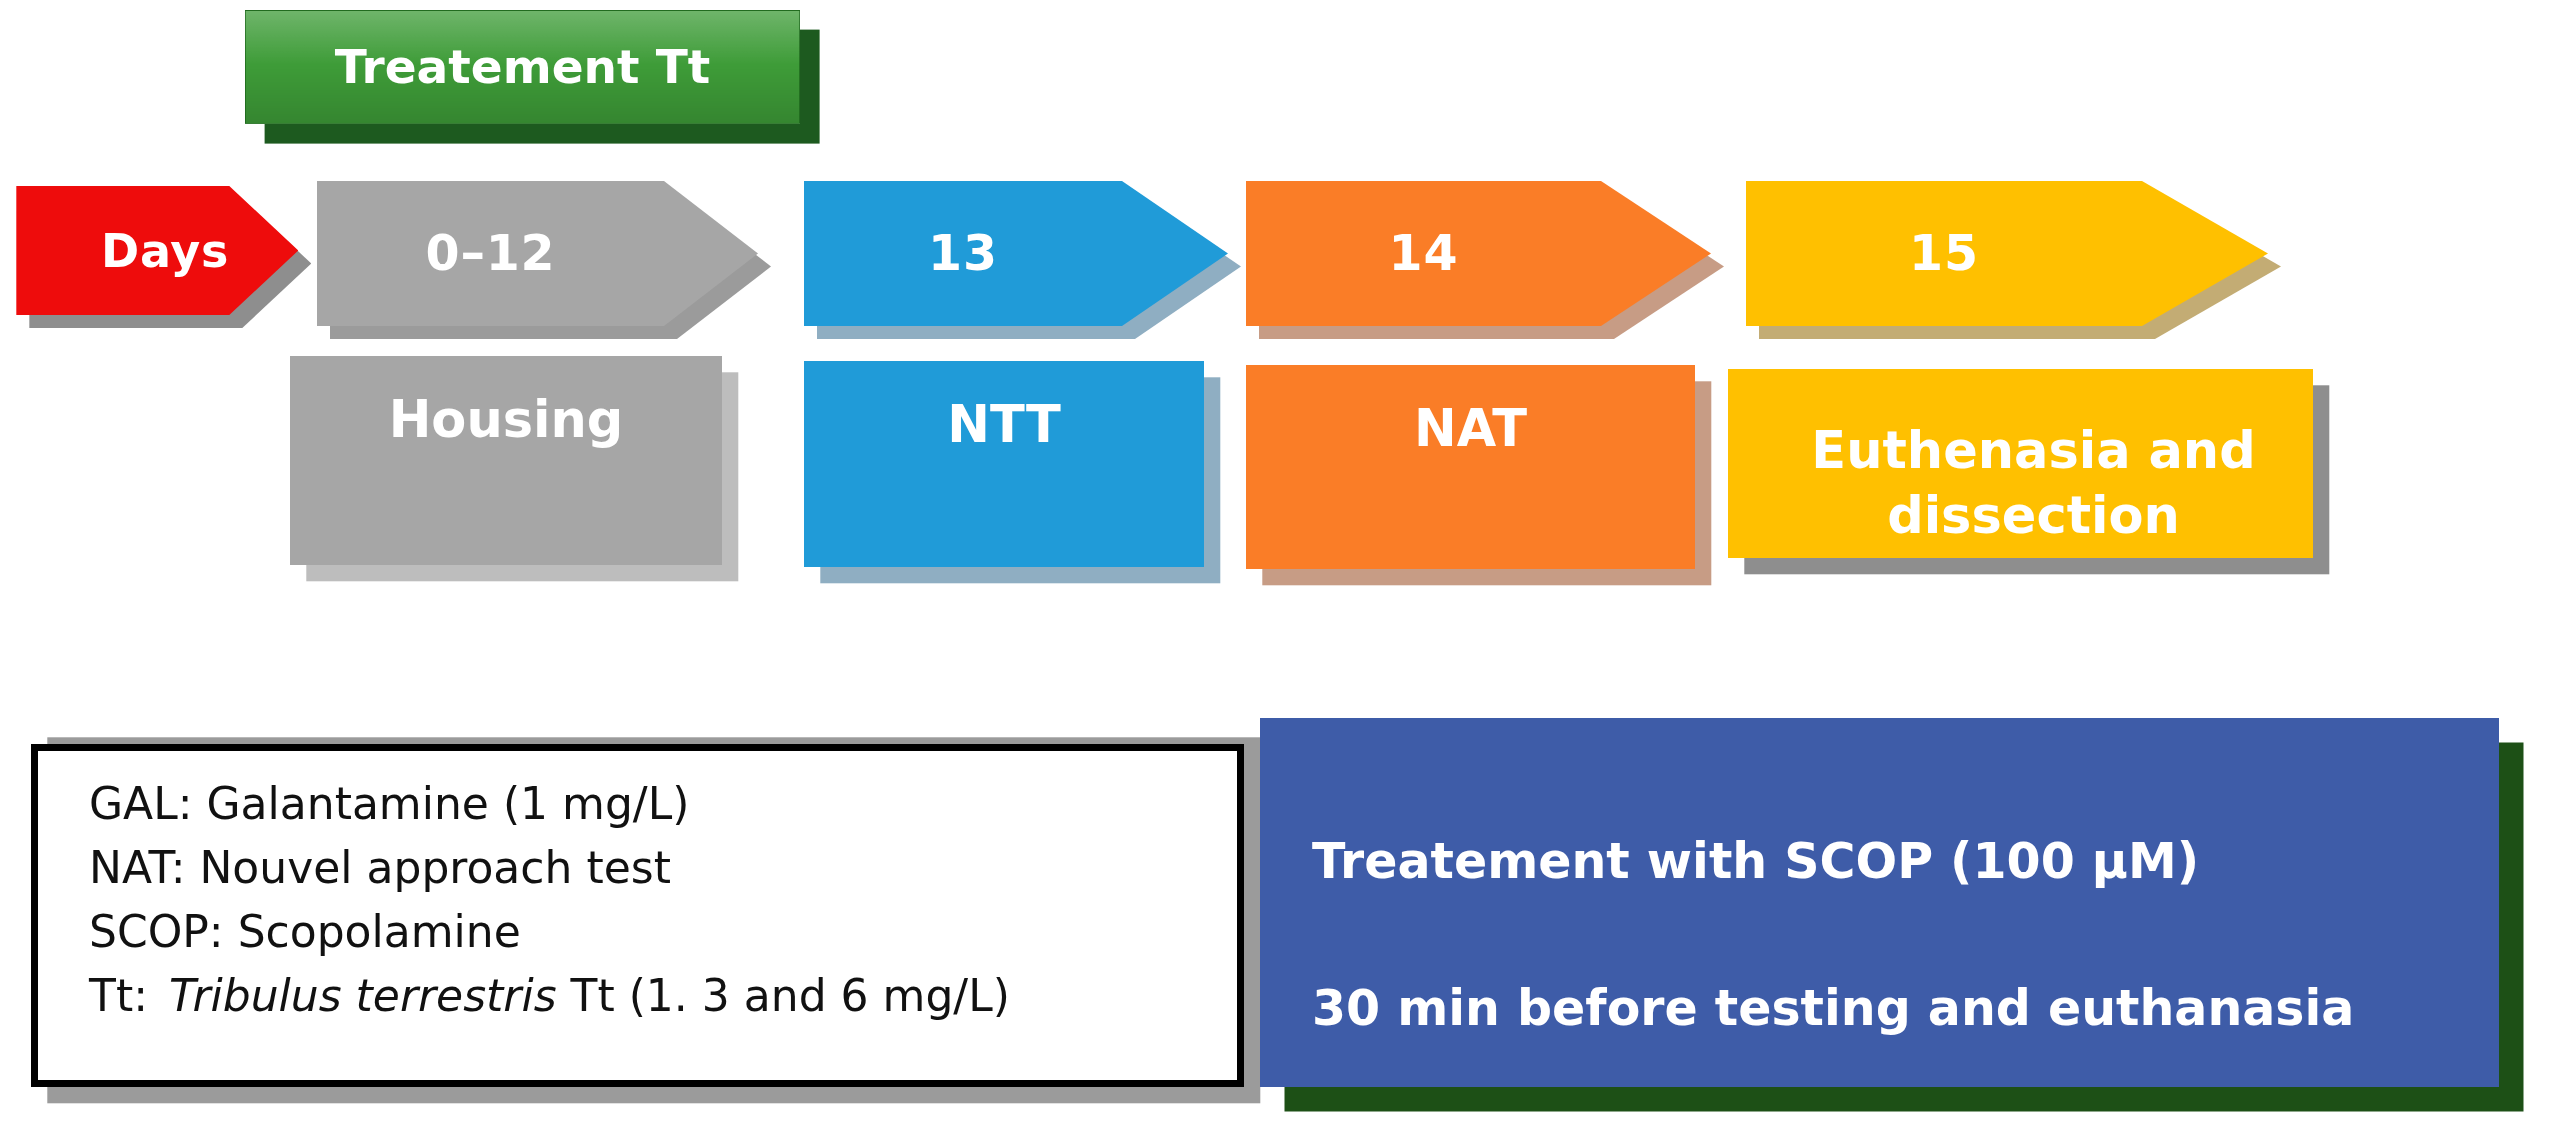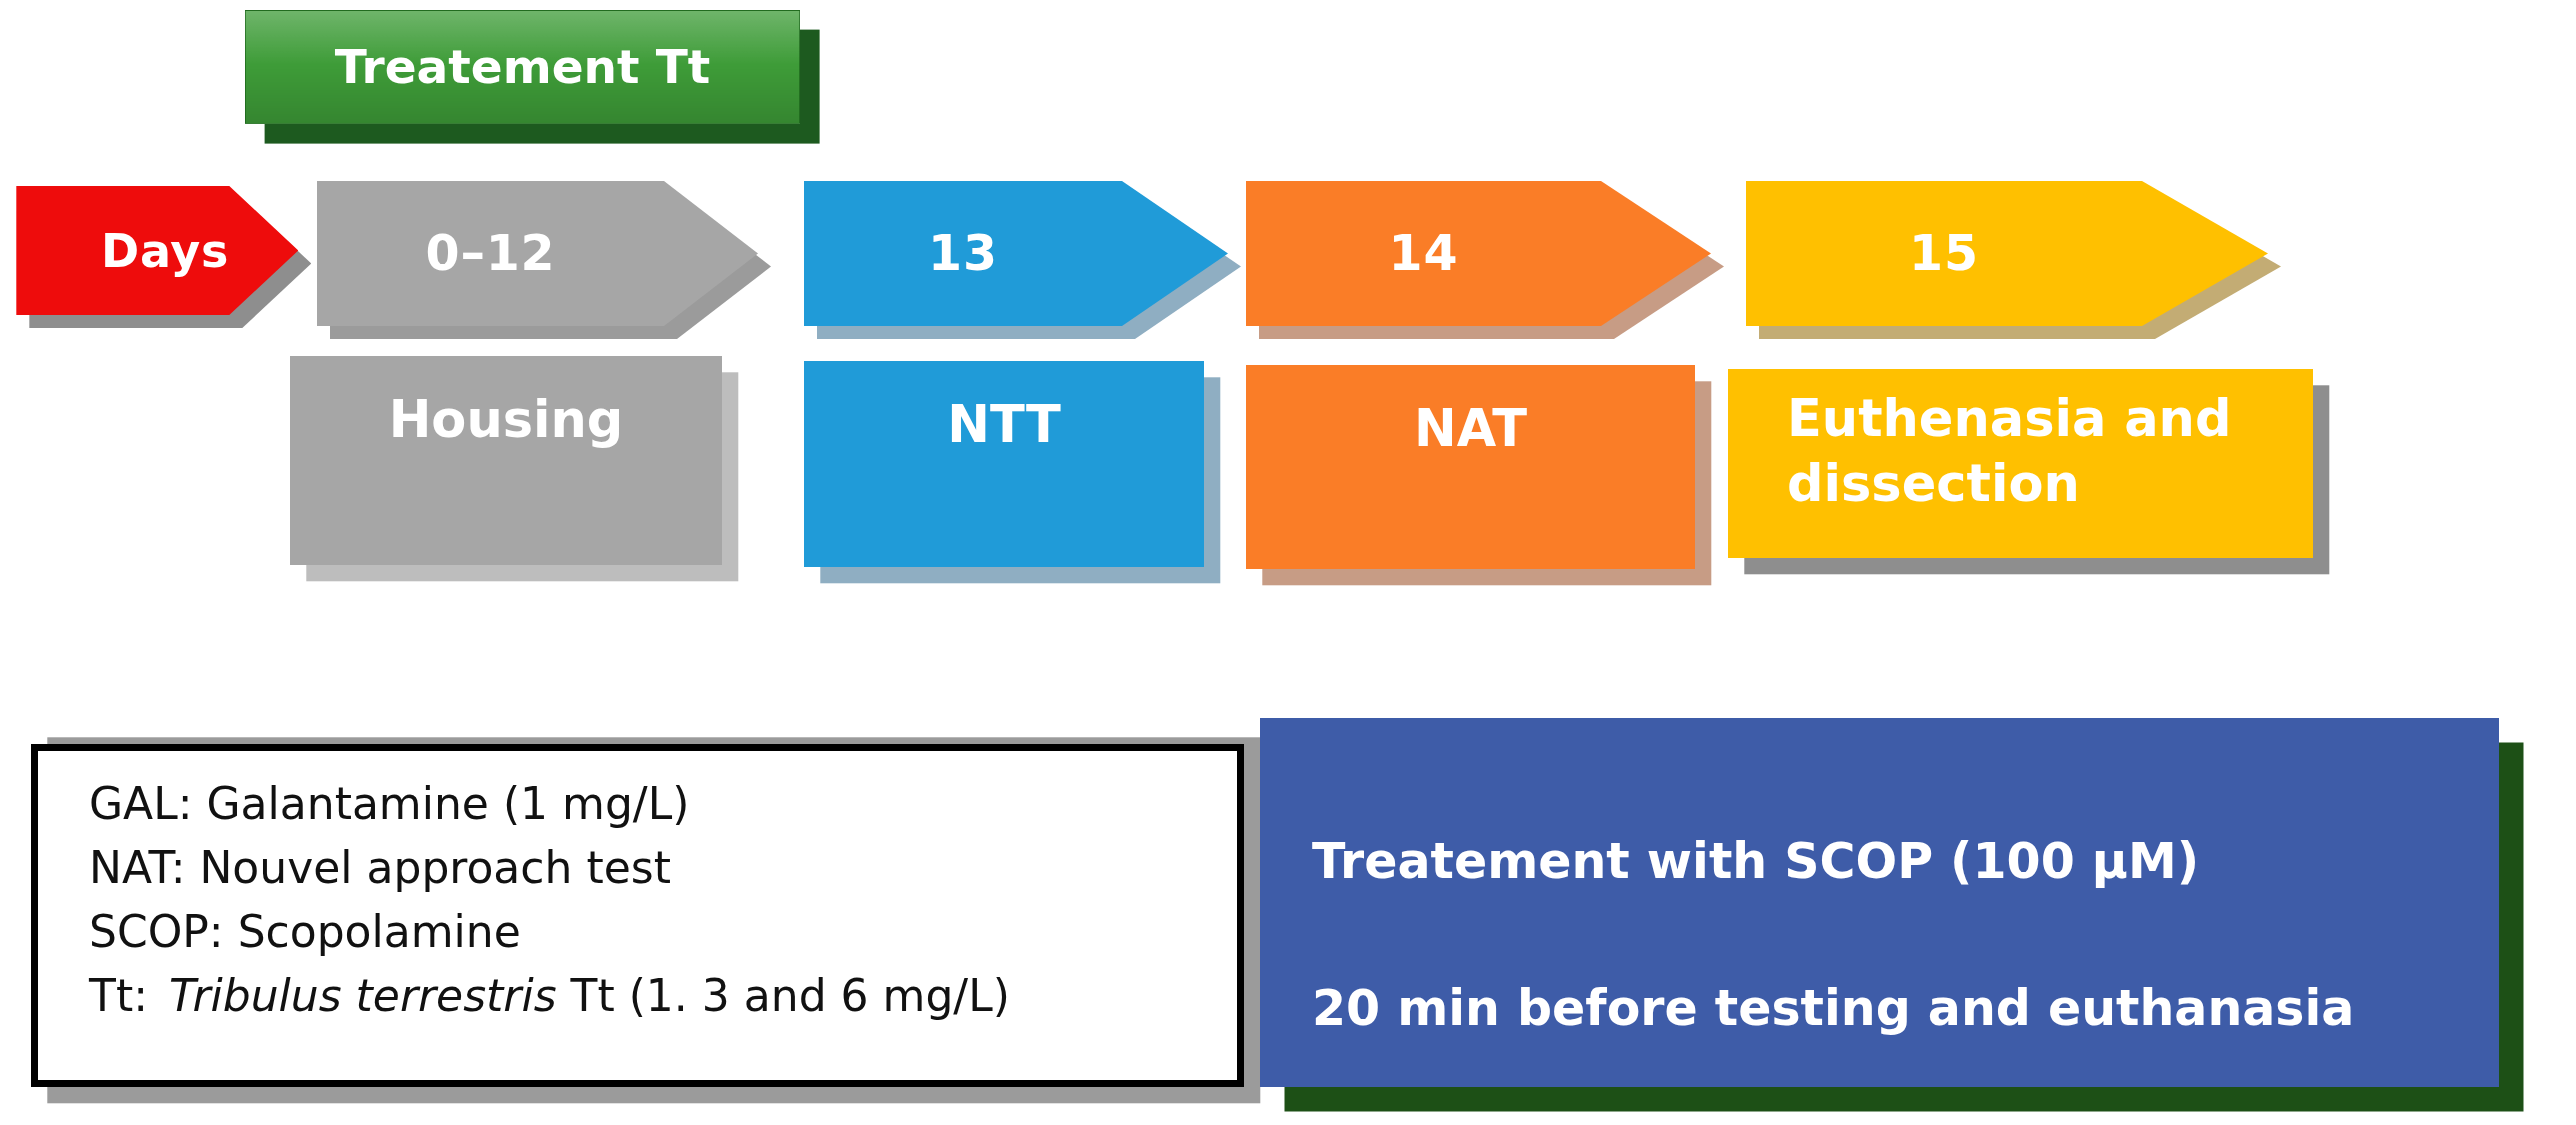--- a/index.html
+++ b/index.html
@@ -24,21 +24,21 @@
     color:#fff;font-weight:bold;font-size:49px;letter-spacing:0.8px;
   }
 
   
   .rect .shadow{transform:translate(16.3px,16.3px);}
   .rect .body{
     color:#fff;font-weight:bold;font-size:51px;
     display:block;text-align:center;padding-top:34px;box-sizing:border-box;
   }
   .rect .body.left{
-    text-align:left;padding:17px 33px 0 59px;line-height:65px;
+    text-align:center;padding:49px 33px 0 59px;line-height:65px;
   }
 
   
   .title-box .shadow{transform:translate(19.6px,19.6px);}
   .title-box .body{
     display:flex;align-items:center;justify-content:center;
     color:#fff;font-weight:bold;font-size:47px;
     background-image:linear-gradient(180deg,rgba(255,255,255,.25),rgba(255,255,255,0) 48%,rgba(0,0,0,.14));
     border:1.6px solid rgba(20,90,20,.6);box-sizing:border-box;
   }
@@ -144,16 +144,16 @@
     <div class="legend-line">
       <span class="tt-prefix">Tt:</span><span class="tt-italic">Tribulus terrestris</span><span> Tt (1. 3 and 6 mg/L)</span>
     </div>
   </div>
 </div>
 
 <div class="shape note-box" style="left:1260px;top:718px;width:1239px;height:369px;">
   <div class="layer shadow" style="background-color: rgb(29, 80, 22);"></div>
   <div class="layer body" style="background-color: rgb(62, 92, 168);">
     <div class="note-line1">Treatement with SCOP (100 µM)</div>
-    <div class="note-line2">20 min before testing and euthanasia</div>
+    <div class="note-line2">30 min before testing and euthanasia</div>
   </div>
 </div>
 
 
 </body></html>

